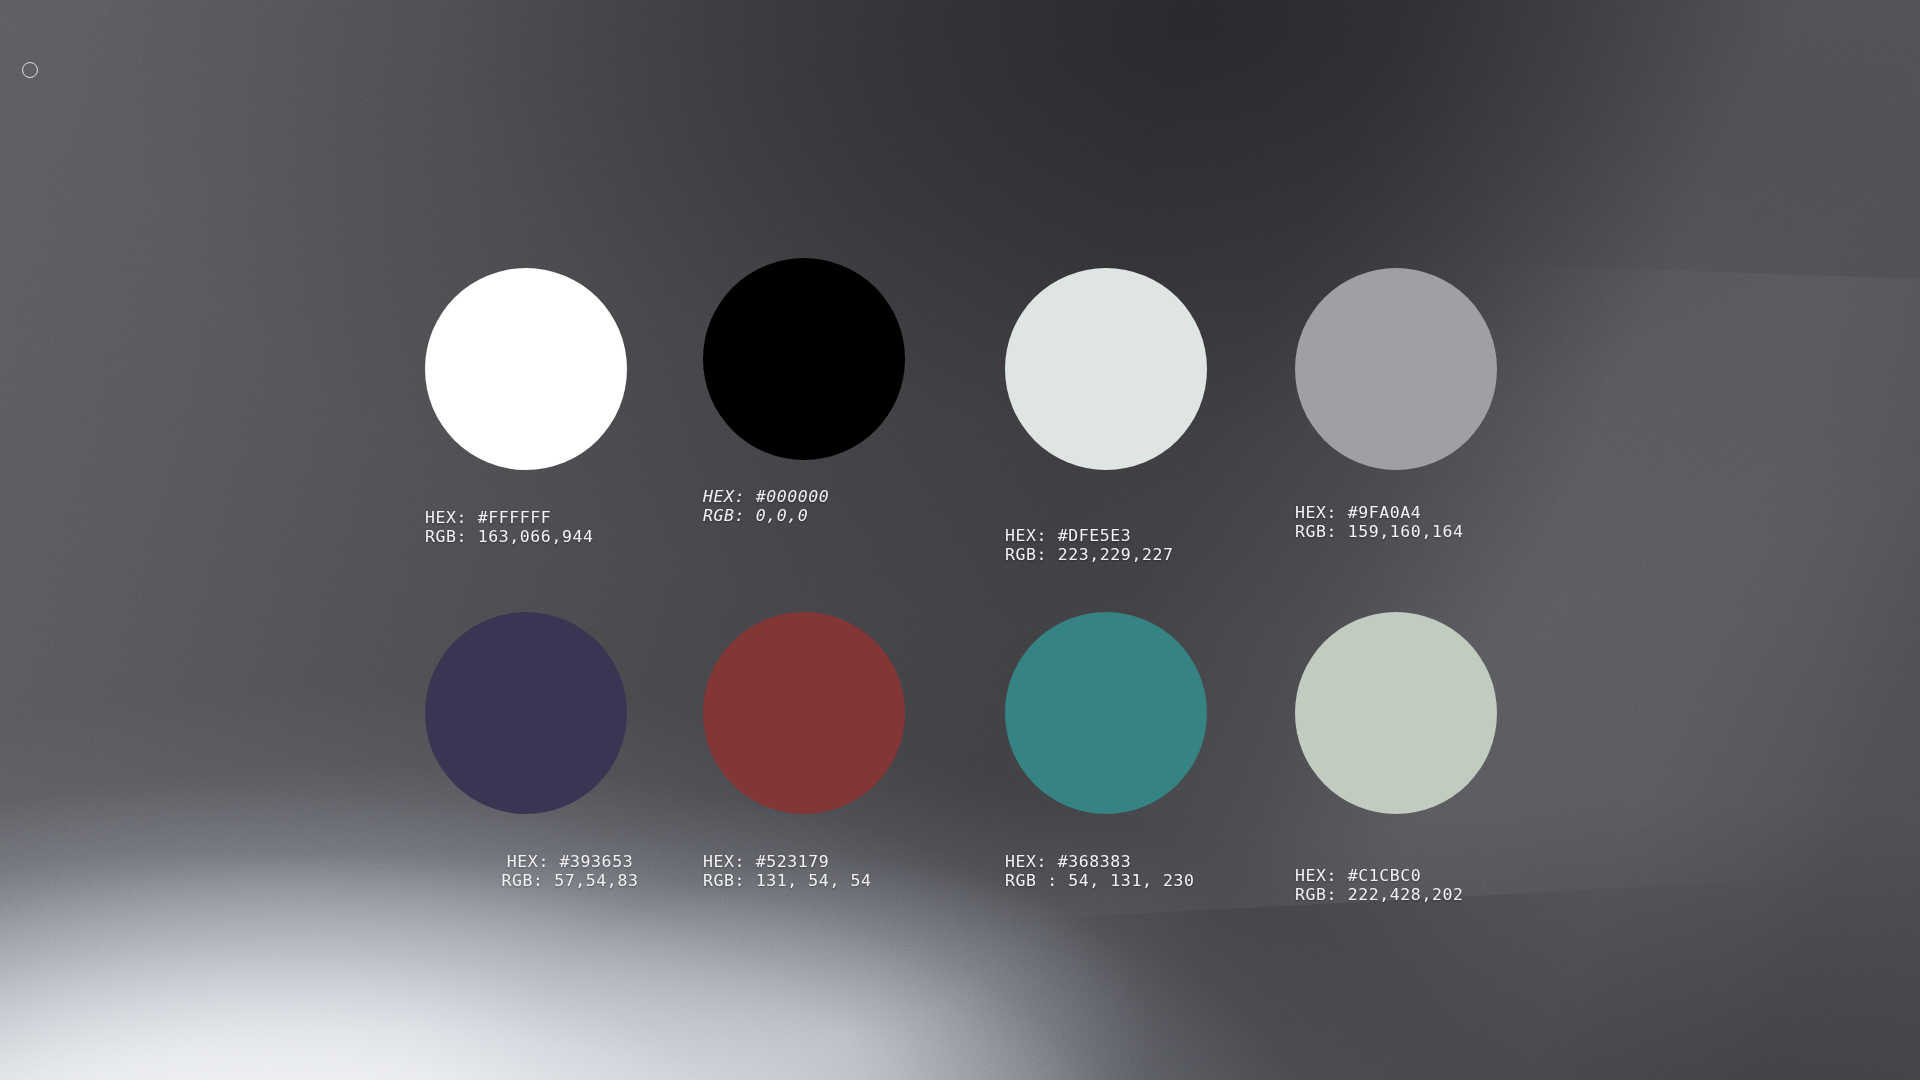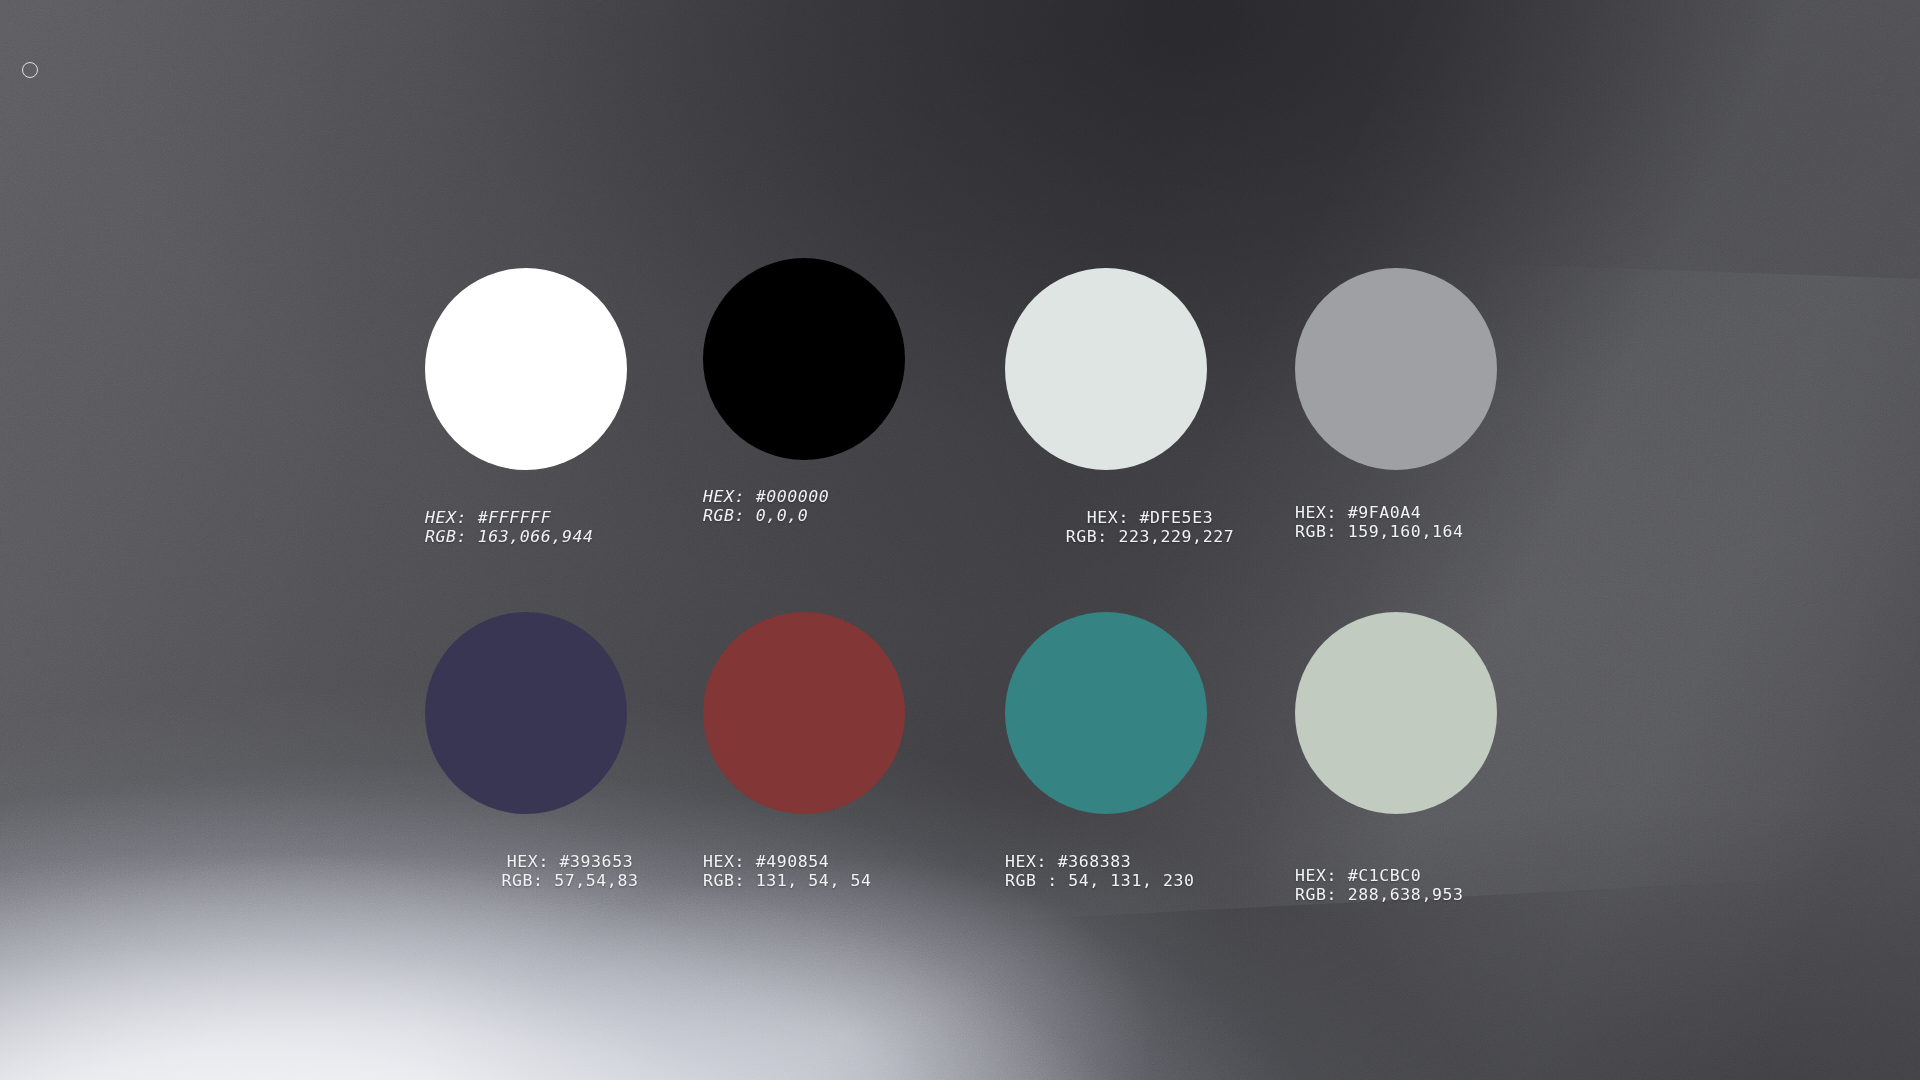--- a/index.html
+++ b/index.html
@@ -189,47 +189,47 @@
     <filter id="grainFilter">
       <feTurbulence type="fractalNoise" baseFrequency="0.85" numOctaves="3" stitchTiles="stitch"></feTurbulence>
       <feColorMatrix type="saturate" values="0"></feColorMatrix>
     </filter>
     <rect width="1920" height="1080" filter="url(#grainFilter)"></rect>
   </svg>
 
   <div id="ring-marker"></div>
 
   <div id="swatch-grid">
-      <div class="swatch" style="left: 425px; top: 268px; font-style: italic;">
+      <div class="swatch" style="left: 425px; top: 268px;">
         <div class="swatch-dot" style="width: 202px; height: 202px; background: rgb(255, 255, 255);"></div>
         <div class="swatch-caption" style="margin-top: 38px;"><span class="cap-line">HEX: #FFFFFF</span><span class="cap-line">RGB: 163,066,944</span></div>
       </div>
       <div class="swatch" style="left: 703px; top: 258px;">
         <div class="swatch-dot" style="width: 202px; height: 202px; background: rgb(0, 0, 0);"></div>
         <div class="swatch-caption" style="margin-top: 27px; font-style: italic;"><span class="cap-line">HEX: #000000</span><span class="cap-line">RGB: 0,0,0</span></div>
       </div>
       <div class="swatch" style="left: 1005px; top: 268px;">
         <div class="swatch-dot" style="width: 202px; height: 202px; background: rgb(223, 229, 227);"></div>
-        <div class="swatch-caption" style="margin-top: 38px; text-align: center;"><span class="cap-line">HEX: #DFE5E3</span><span class="cap-line">RGB: 223,229,227</span></div>
+        <div class="swatch-caption" style="margin-top: 56px;"><span class="cap-line">HEX: #DFE5E3</span><span class="cap-line">RGB: 223,229,227</span></div>
       </div>
       <div class="swatch" style="left: 1295px; top: 268px;">
         <div class="swatch-dot" style="width: 202px; height: 202px; background: rgb(159, 160, 164);"></div>
         <div class="swatch-caption" style="margin-top: 33px;"><span class="cap-line">HEX: #9FA0A4</span><span class="cap-line">RGB: 159,160,164</span></div>
       </div>
       <div class="swatch" style="left: 425px; top: 612px; text-align: center;">
         <div class="swatch-dot" style="width: 202px; height: 202px; background: rgb(57, 54, 83);"></div>
         <div class="swatch-caption" style="margin-top: 38px;"><span class="cap-line">HEX: #393653</span><span class="cap-line">RGB: 57,54,83</span></div>
       </div>
       <div class="swatch" style="left: 703px; top: 612px;">
         <div class="swatch-dot" style="width: 202px; height: 202px; background: rgb(131, 54, 54);"></div>
-        <div class="swatch-caption" style="margin-top: 38px;"><span class="cap-line">HEX: #490854</span><span class="cap-line">RGB: 131, 54, 54</span></div>
+        <div class="swatch-caption" style="margin-top: 38px;"><span class="cap-line">HEX: #523179</span><span class="cap-line">RGB: 131, 54, 54</span></div>
       </div>
       <div class="swatch" style="left: 1005px; top: 612px;">
         <div class="swatch-dot" style="width: 202px; height: 202px; background: rgb(54, 131, 131);"></div>
         <div class="swatch-caption" style="margin-top: 38px;"><span class="cap-line">HEX: #368383</span><span class="cap-line">RGB : 54, 131, 230</span></div>
       </div>
       <div class="swatch" style="left: 1295px; top: 612px;">
         <div class="swatch-dot" style="width: 202px; height: 202px; background: rgb(193, 203, 192);"></div>
-        <div class="swatch-caption" style="margin-top: 52px;"><span class="cap-line">HEX: #C1CBC0</span><span class="cap-line">RGB: 288,638,953</span></div>
+        <div class="swatch-caption" style="margin-top: 52px;"><span class="cap-line">HEX: #C1CBC0</span><span class="cap-line">RGB: 222,428,202</span></div>
       </div>
     </div>
 
 </div>
 
 </body></html>

